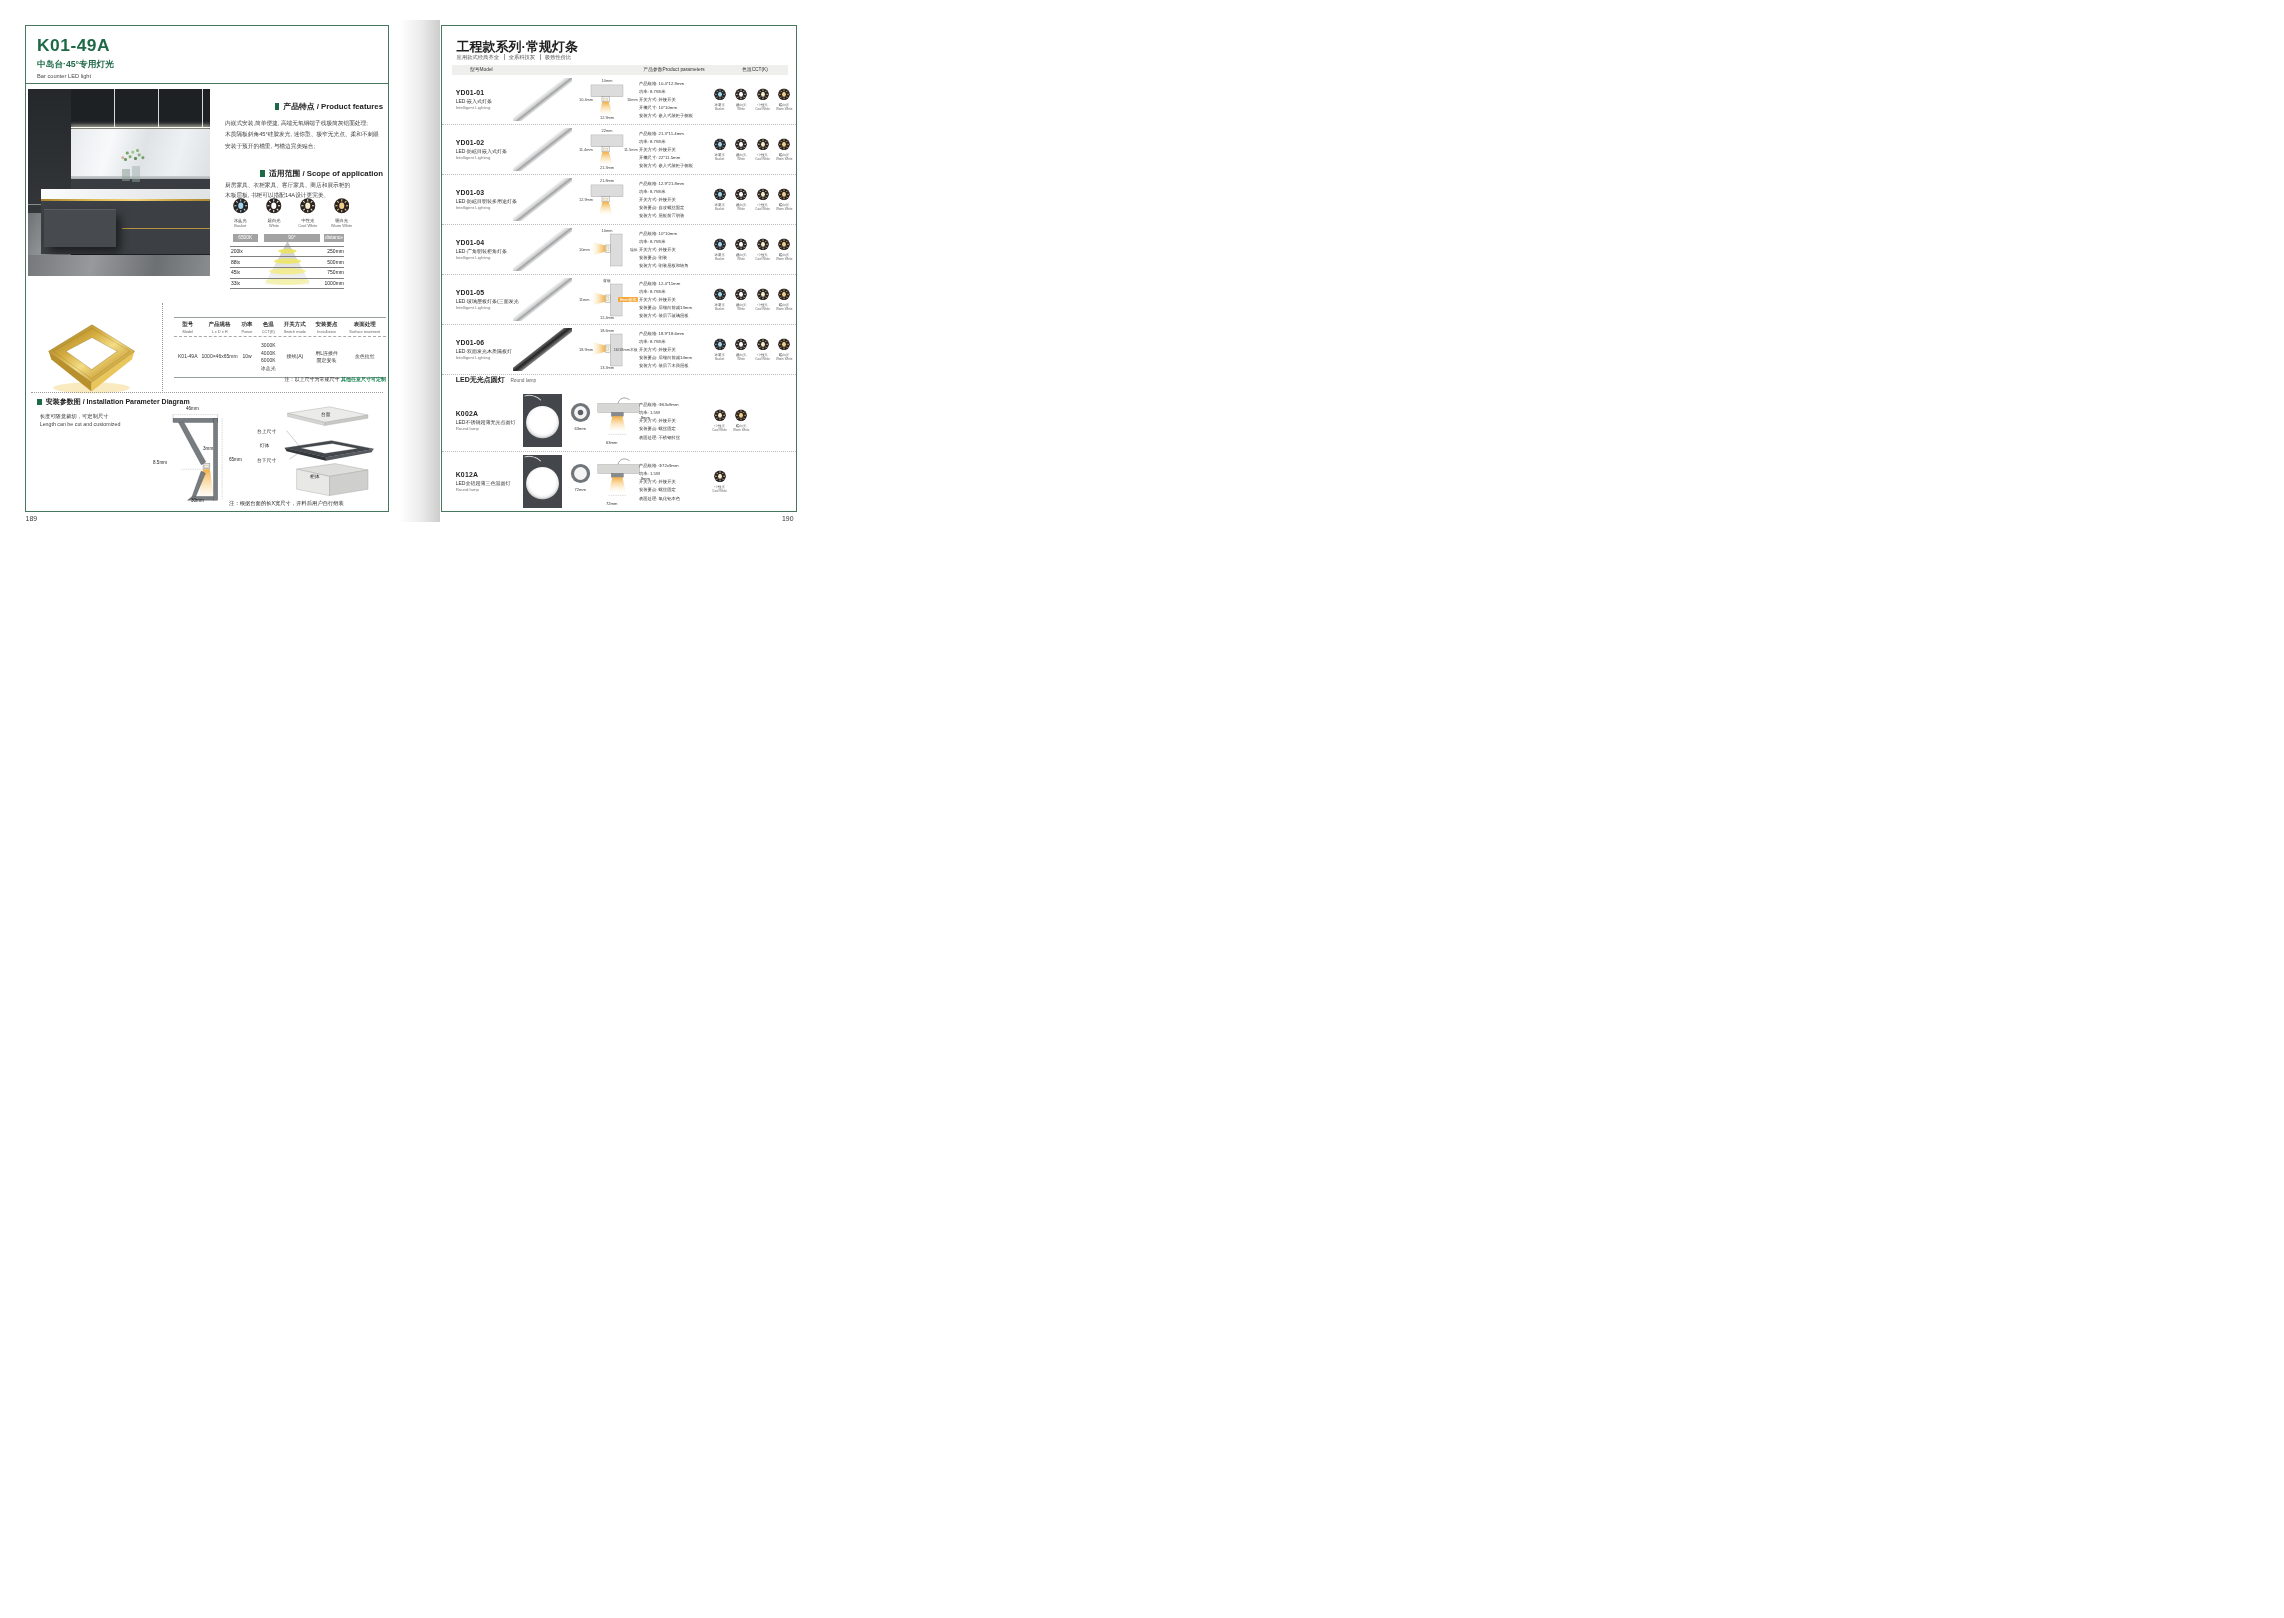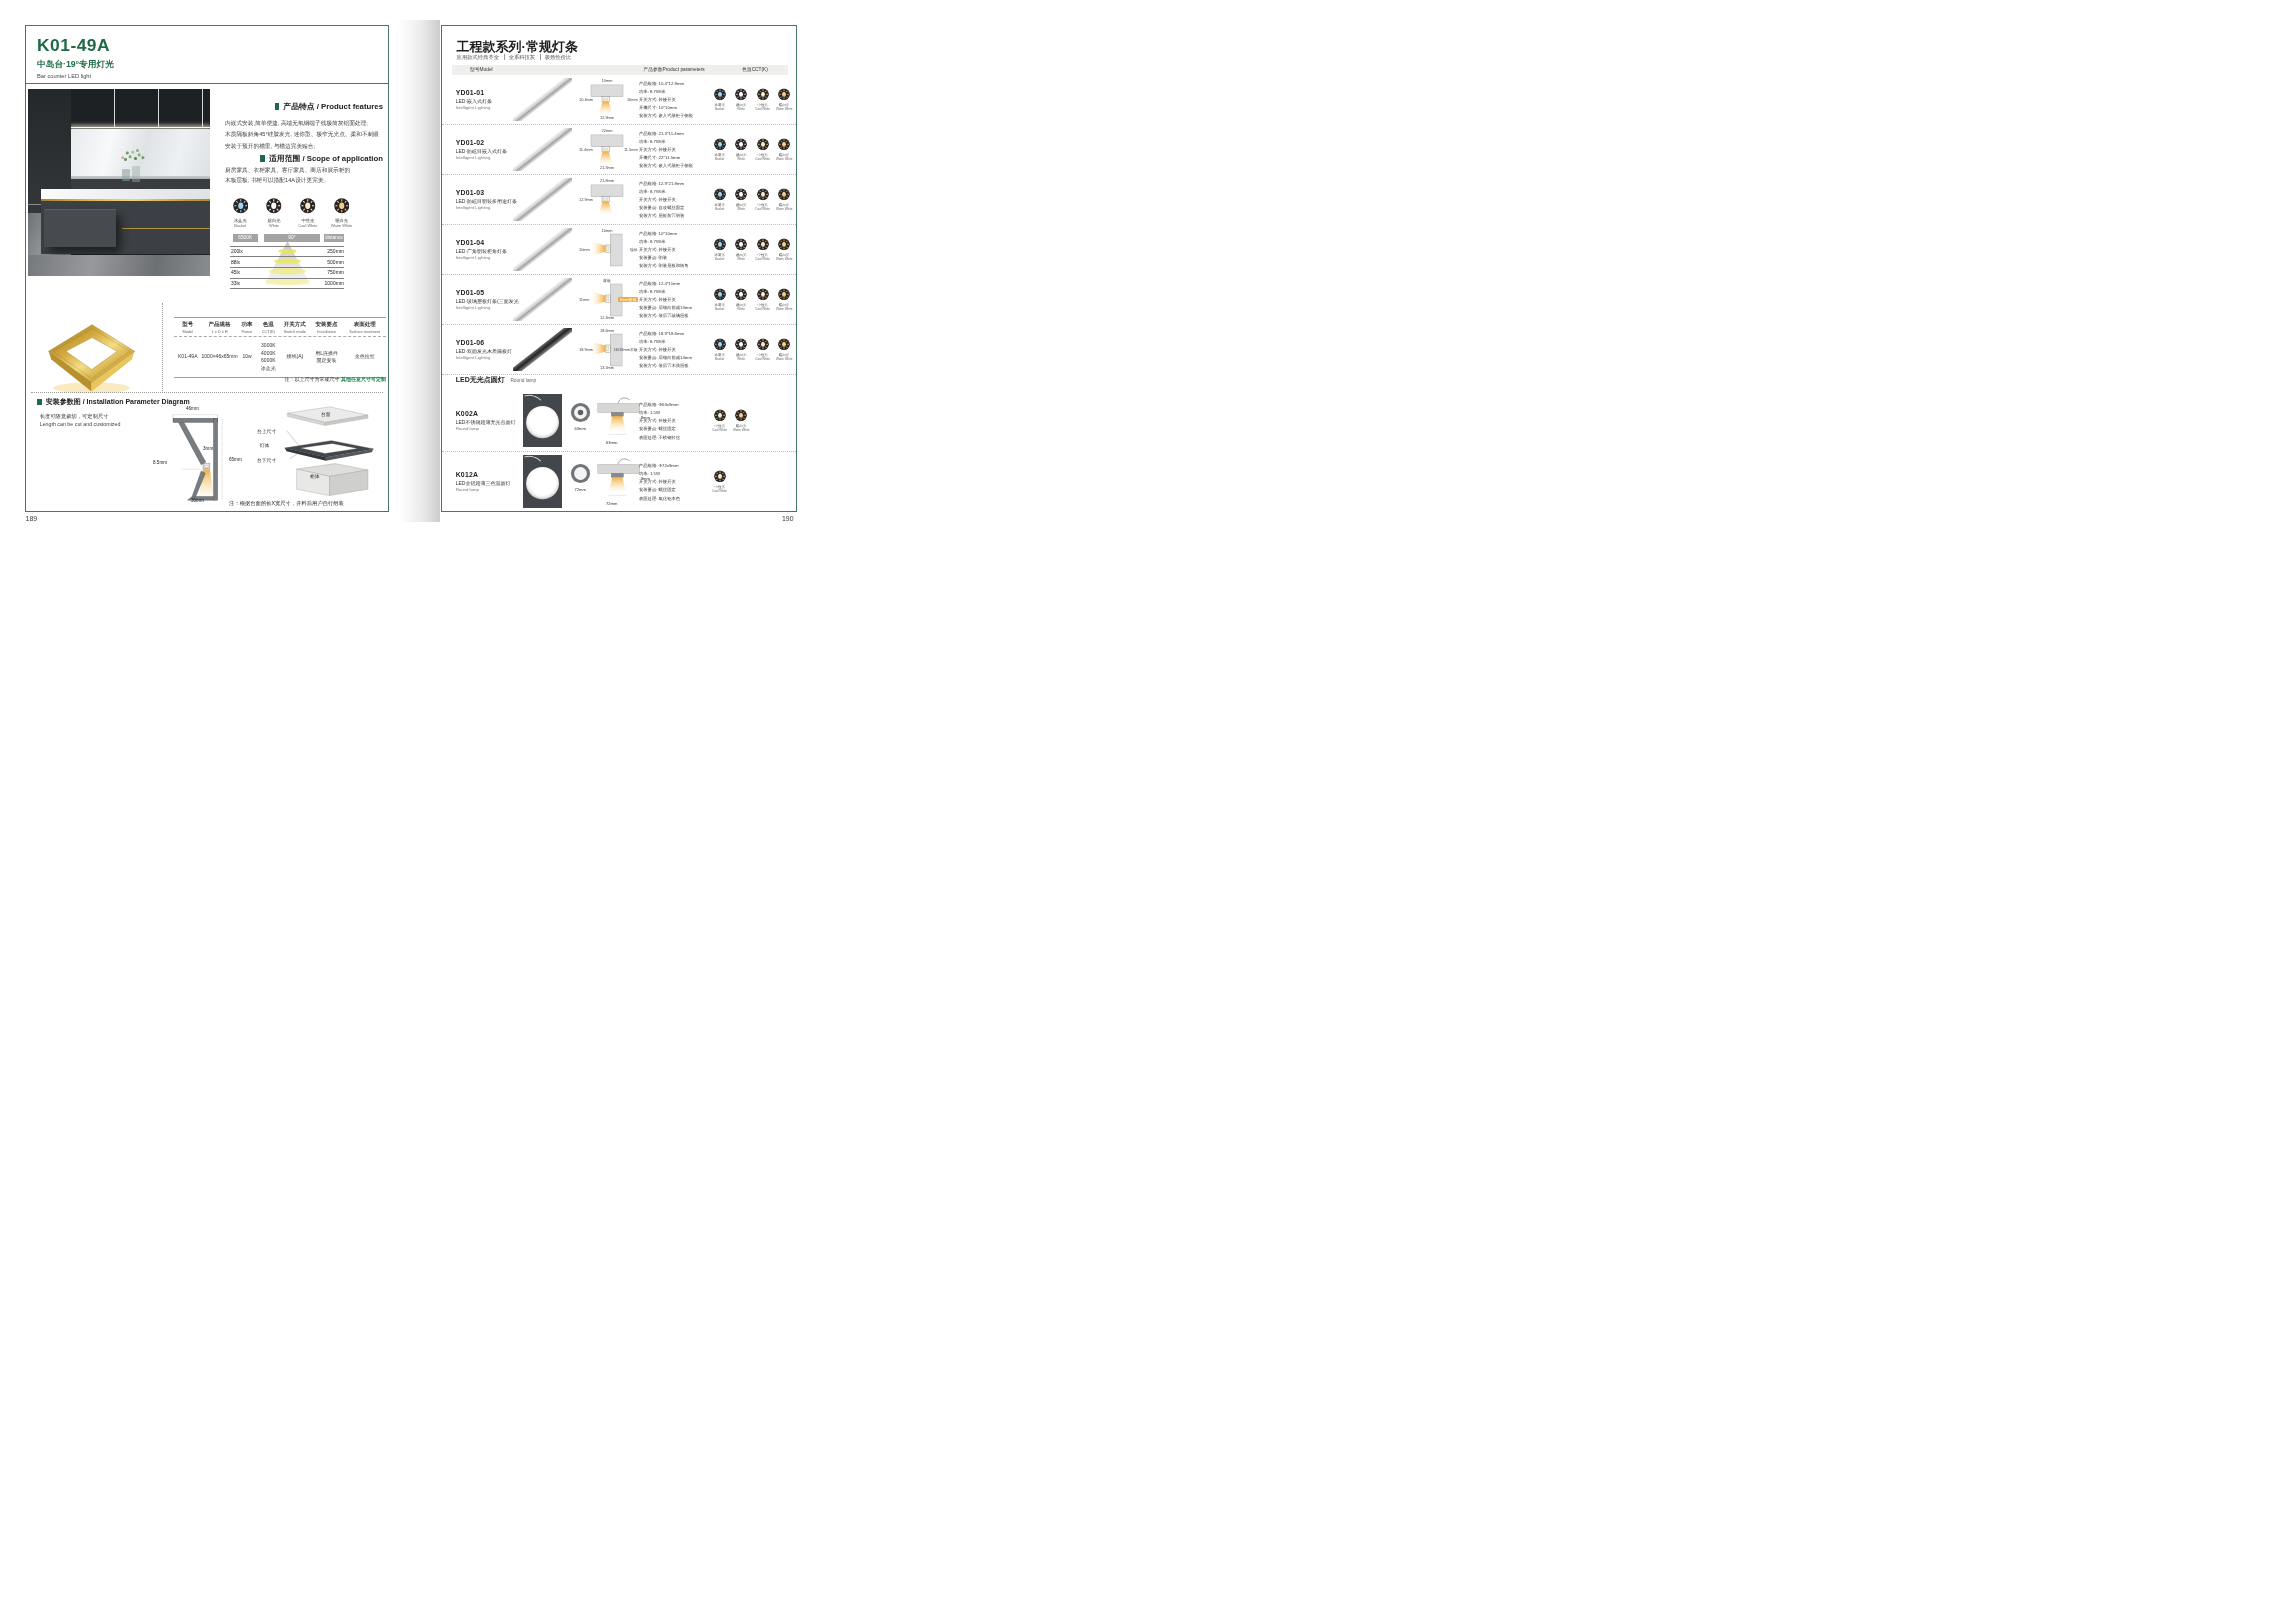--- a/index.html
+++ b/index.html
@@ -41,21 +41,21 @@
   .k-plant{left:96px;top:69px;width:2.7px;height:2.7px;border-radius:50%;background:#6a9a5f;
            box-shadow:4.6px -2.7px 0 #7fae6e,10px -0.9px 0 #5c8a52,13.7px -4.6px 0 #86b178,7.3px -7.3px 0 #9ec48f,
                       1.8px -6.4px 0 #74a366,12px -9px 0 #8ab97c,-2.7px -1.8px 0 #d8aba1,17.4px -1.8px 0 #6f9f63;}
   .k-vase1{left:94px;top:80px;width:7.3px;height:12px;background:rgba(140,160,152,.55);border-radius:0.9px;}
   .k-vase2{left:104px;top:77px;width:8.2px;height:15.5px;background:rgba(152,172,166,.45);border-radius:0.9px;}
 
   .feat{position:absolute;left:199px;top:75px;width:158px;}
   .sec-head{display:flex;align-items:center;font-size:7.8px;font-weight:bold;color:#222;justify-content:flex-end;}
   .bullet{display:inline-block;width:4.6px;height:6.9px;background:#1e6a47;margin-right:4.1px;flex:none;}
   .feat-lines{margin-top:5.5px;font-size:5.7px;color:#3d3d3d;line-height:2.05;white-space:nowrap;}
-  .feat .sec2{margin-top:0;}
+  .feat .sec2{margin-top:15px;}
   .scope-lines{margin-top:2.3px;font-size:5.7px;color:#3d3d3d;line-height:1.75;white-space:nowrap;}
 
   #left-cct-row{position:absolute;left:201px;top:172px;display:flex;gap:7.3px;}
   #left-cct-row .cct{width:26.5px;}
   .cct{text-align:center;}
   .cct-cn{font-size:4.3px;color:#333;margin-top:2.3px;white-space:nowrap;}
   .cct-en{font-size:3.9px;color:#666;white-space:nowrap;}
 
   .lux{position:absolute;left:204px;top:208px;width:114px;height:52px;}
   .lux-cone{position:absolute;left:30px;top:6px;z-index:0;}
@@ -186,21 +186,21 @@
     </linearGradient>
   </defs>
 </svg>
 
 <div id="canvas">
   <div class="gutter"></div>
 
   <div class="page" id="page-left">
     <div class="lp-title">
       <div class="lp-model">K01-49A</div>
-      <div class="lp-cn">中岛台·19°专用灯光</div>
+      <div class="lp-cn">中岛台·45°专用灯光</div>
       <div class="lp-en">Bar counter LED light</div>
     </div>
     <div class="lp-rule"></div>
 
     <div class="kitchen">
       <div class="k-upper"></div>
       <div class="k-glow"></div>
       <div class="k-marble"></div>
       <div class="k-counterline"></div>
       <div class="k-midcab"></div>

